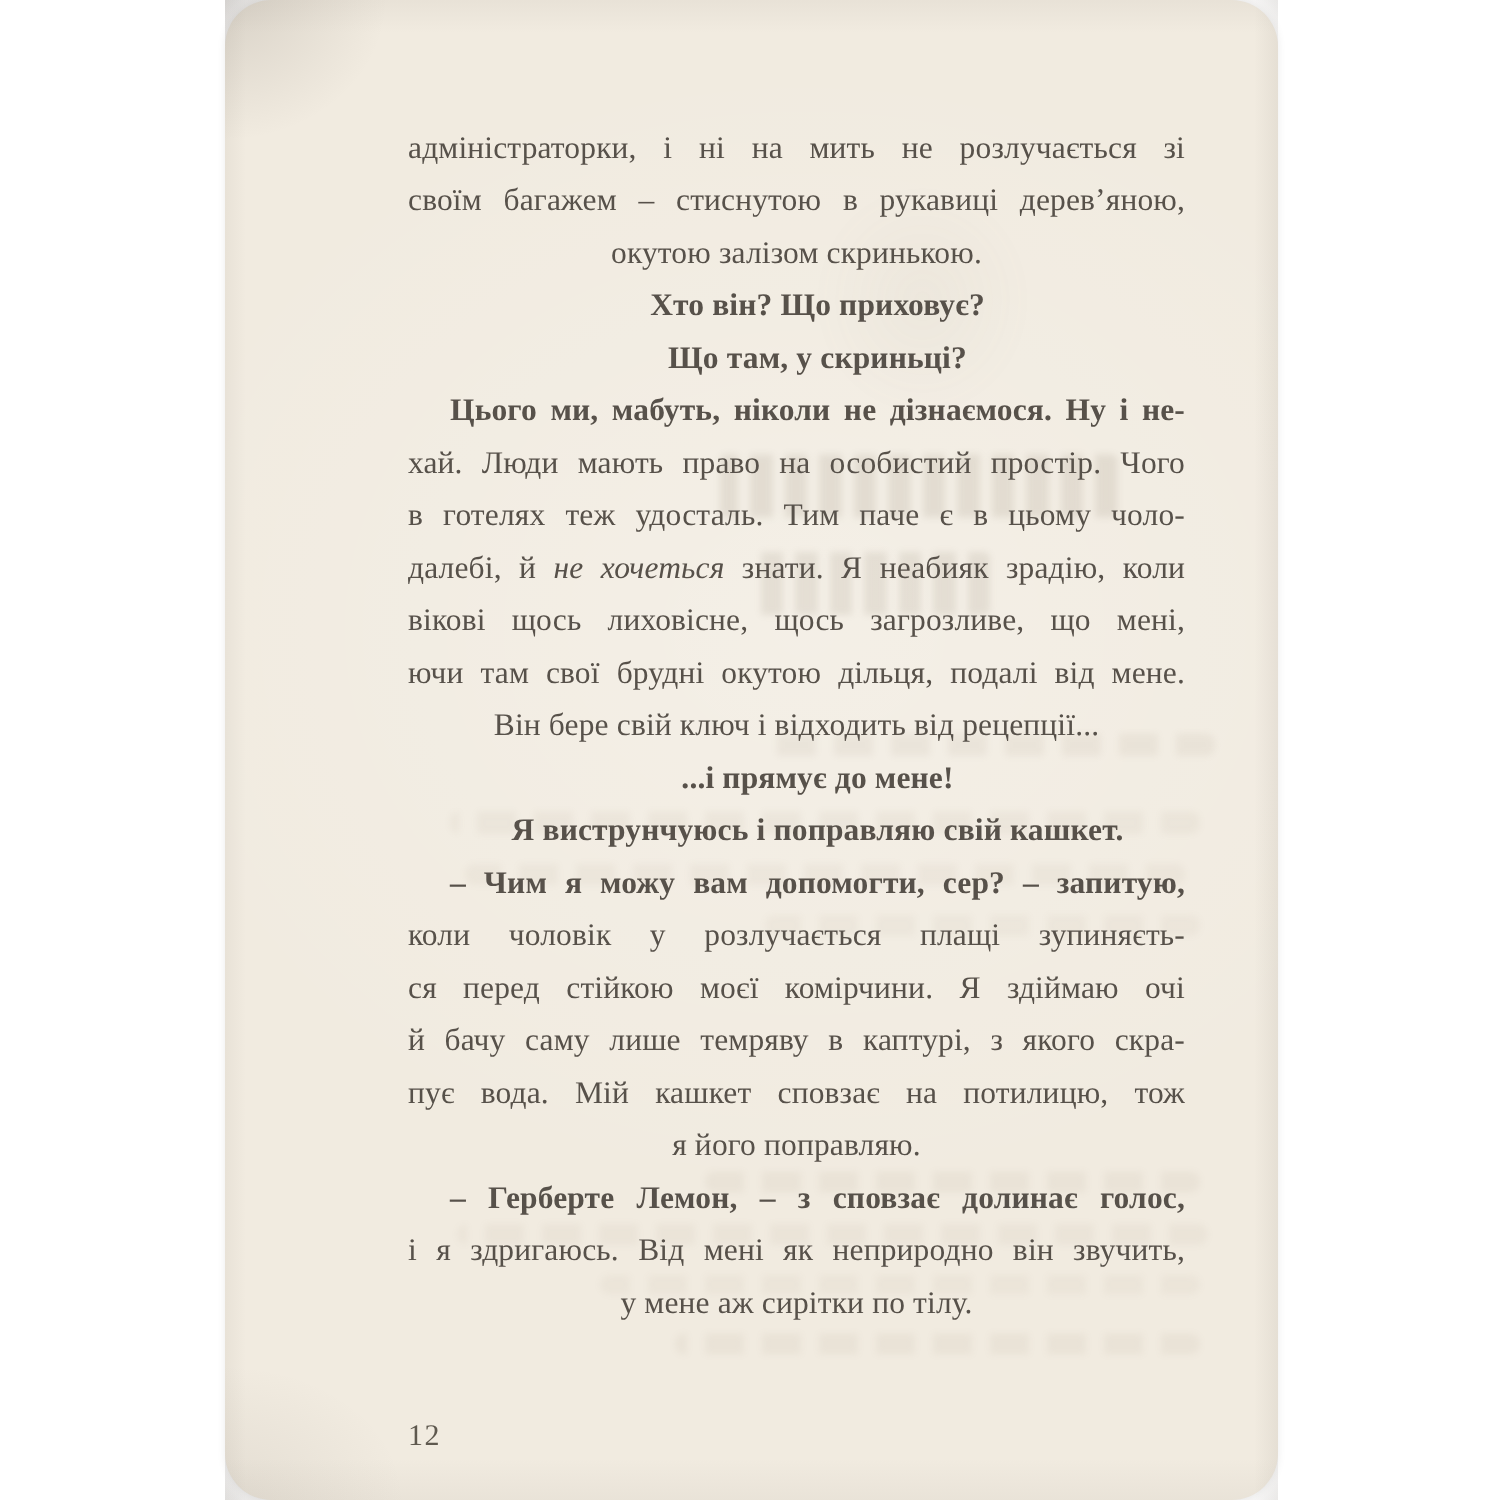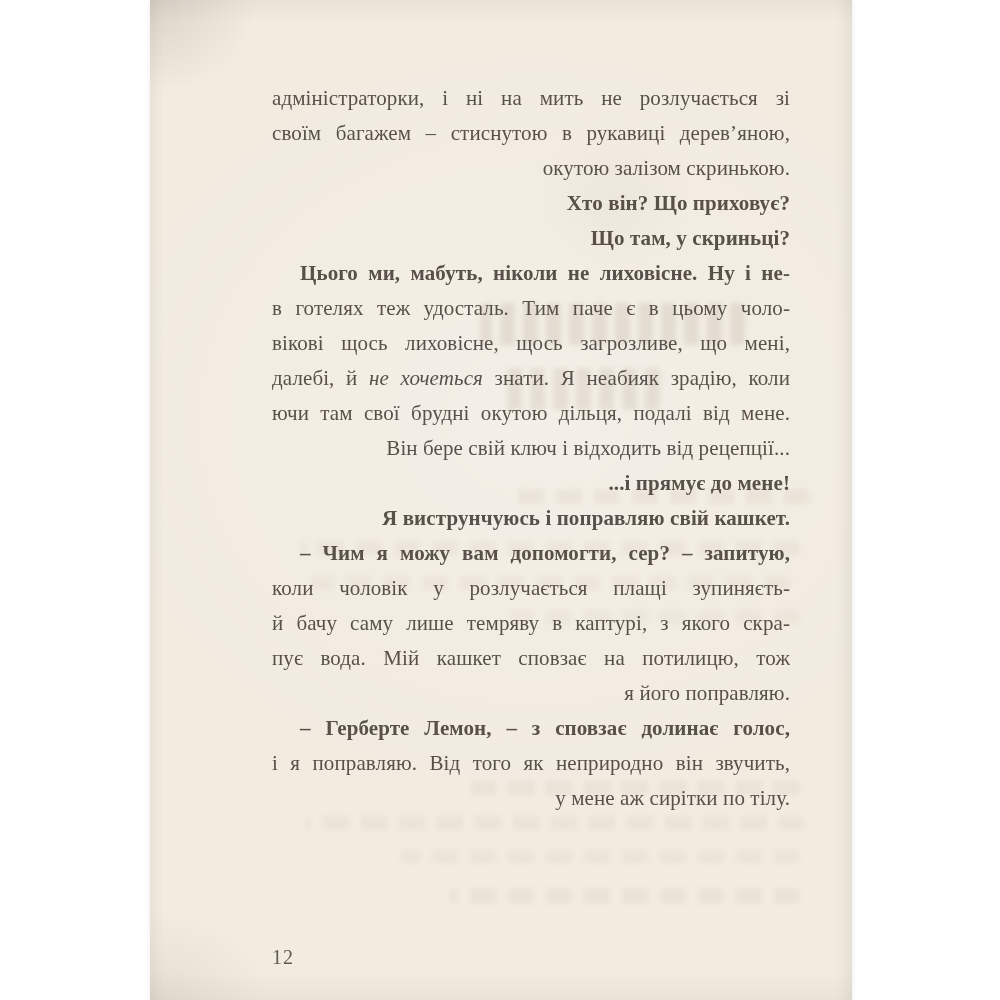--- a/index.html
+++ b/index.html
@@ -19,20 +19,21 @@
     position:absolute;left:0;top:0;width:1000px;height:1000px;
     background:var(--surround);
   }
   
   .page{
     position:absolute;left:150px;top:0;width:702px;height:1000px;
     background:
       radial-gradient(620px 520px at 55% 42%, rgba(255,255,255,.22), rgba(255,255,255,0) 75%),
       var(--paper);
     box-shadow:0 0 6px rgba(0,0,0,.08);
+    border-radius:31px;
   }
   
   .page::before{
     content:"";position:absolute;inset:0;pointer-events:none;
     background:
       radial-gradient(150px 130px at 0% 0%, rgba(90,80,70,.16), rgba(90,80,70,0) 72%),
       radial-gradient(160px 120px at 0% 100%, rgba(90,80,70,.09), rgba(90,80,70,0) 75%),
       linear-gradient(180deg, rgba(90,80,70,.06), rgba(90,80,70,0) 22px),
       linear-gradient(0deg, rgba(90,80,70,.05), rgba(90,80,70,0) 28px),
       linear-gradient(90deg, rgba(90,80,70,.06), rgba(90,80,70,0) 14px),
@@ -41,21 +42,21 @@
   
   .text-block{
     position:absolute;left:122px;top:81px;width:518px;
     color:var(--ink);
   }
   .line{
     font-size:21px;
     line-height:35px;
     height:35px;
     overflow:hidden;
-    text-align:right;
+    text-align:center;
     letter-spacing:.1px;
   }
   .line.j{
     text-align:justify;
     -moz-text-align-last:justify;
     text-align-last:justify;
   }
   .line.ind{ text-indent:28px;font-weight:bold; }
   .line em{ font-style:italic; }
   .page-number{
@@ -104,33 +105,35 @@
     <div class="smudge text" style="left:155px;top:816px;width:500px;height:14px;opacity:.12;"></div>
     <div class="smudge text" style="left:250px;top:850px;width:400px;height:13px;opacity:.11;"></div>
     <div class="smudge text" style="left:300px;top:889px;width:350px;height:14px;opacity:.14;"></div>
 
     <div class="text-block">
         <div class="line j"><span>адміністраторки, і ні на мить не розлучається зі</span></div>
         <div class="line j"><span>своїм багажем – стиснутою в рукавиці дерев’яною,</span></div>
         <div class="line"><span>окутою залізом скринькою.</span></div>
         <div class="line ind"><span>Хто він? Що приховує?</span></div>
         <div class="line ind"><span>Що там, у скриньці?</span></div>
-        <div class="line j ind"><span>Цього ми, мабуть, ніколи не лиховісне. Ну і не-</span></div>
+        <div class="line j ind"><span>Цього ми, мабуть, ніколи не дізнаємося. Ну і не-</span></div>
+        <div class="line j"><span>хай. Люди мають право на особистий простір. Чого</span></div>
         <div class="line j"><span>в готелях теж удосталь. Тим паче є в цьому чоло-</span></div>
+        <div class="line j"><span>далебі, й </span><em>не хочеться</em><span> знати. Я неабияк зрадію, коли</span></div>
         <div class="line j"><span>вікові щось лиховісне, щось загрозливе, що мені,</span></div>
-        <div class="line j"><span>далебі, й </span><em>не хочеться</em><span> знати. Я неабияк зрадію, коли</span></div>
         <div class="line j"><span>ючи там свої брудні окутою дільця, подалі від мене.</span></div>
         <div class="line"><span>Він бере свій ключ і відходить від рецепції...</span></div>
         <div class="line ind"><span>...і прямує до мене!</span></div>
         <div class="line ind"><span>Я виструнчуюсь і поправляю свій кашкет.</span></div>
         <div class="line j ind"><span>– Чим я можу вам допомогти, сер? – запитую,</span></div>
         <div class="line j"><span>коли чоловік у розлучається плащі зупиняєть-</span></div>
+        <div class="line j"><span>ся перед стійкою моєї комірчини. Я здіймаю очі</span></div>
         <div class="line j"><span>й бачу саму лише темряву в каптурі, з якого скра-</span></div>
         <div class="line j"><span>пує вода. Мій кашкет сповзає на потилицю, тож</span></div>
         <div class="line"><span>я його поправляю.</span></div>
         <div class="line j ind"><span>– Герберте Лемон, – з сповзає долинає голос,</span></div>
-        <div class="line j"><span>і я поправляю. Від того як неприродно він звучить,</span></div>
+        <div class="line j"><span>і я здригаюсь. Від мені як неприродно він звучить,</span></div>
         <div class="line"><span>у мене аж сирітки по тілу.</span></div>
       </div>
 
     <div class="page-number">12</div>
   </div>
 </div>
 
 </body></html>

